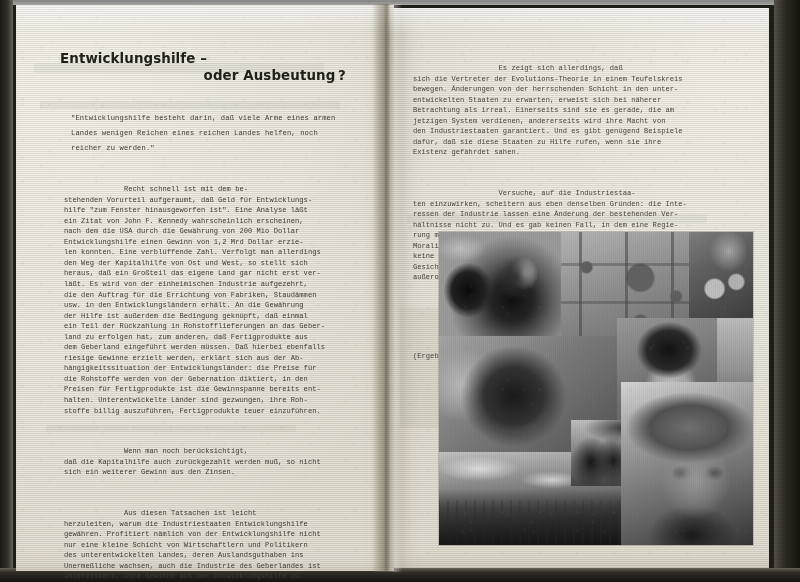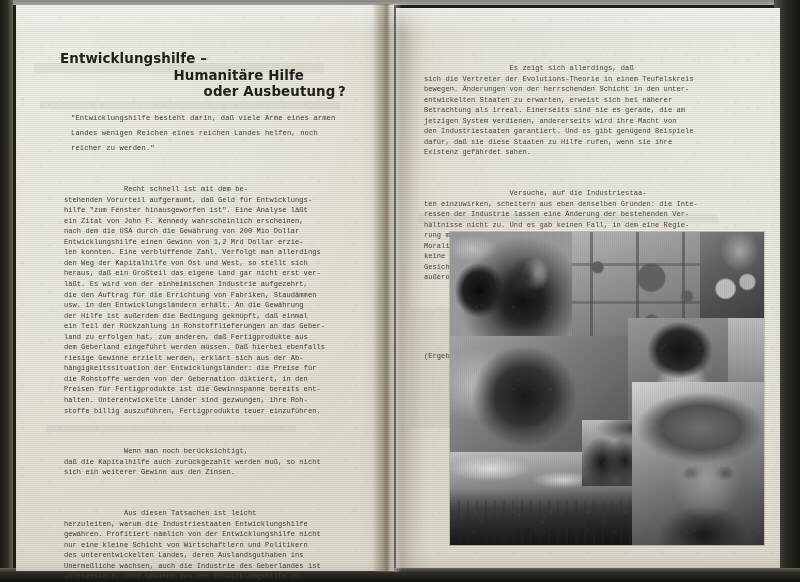--- a/index.html
+++ b/index.html
@@ -19,21 +19,21 @@
     background:linear-gradient(0deg,#14130f 0%,#33302a 70%,#6b675c 100%);}
   .edge-top{position:absolute;left:0;top:0;width:800px;height:5px;
     background:linear-gradient(180deg,#9a9a9c 0%,#c3c3c2 100%);opacity:.85;}
 
   
   .page{position:absolute;background:#eeebe1;}
   .page-left{left:4px;top:5px;width:378px;height:566px;
     background:
       radial-gradient(120% 90% at 10% 10%, #f3f1e8 0%, #ece9de 55%, #e3dfd2 100%);
     box-shadow:inset -14px 0 22px -8px rgba(120,112,92,.55);margin-left:12px;}
-  .page-right{left:396px;top:8px;width:384px;height:560px;
+  .page-right{left:385px;top:8px;width:384px;height:560px;
     background:
       radial-gradient(120% 90% at 90% 10%, #f2f0e7 0%, #ebe8dd 55%, #e2ded1 100%);
     box-shadow:inset 16px 0 26px -8px rgba(120,112,92,.6);}
   
   .page-left:after,.page-right:after{content:"";position:absolute;left:0;right:0;top:0;height:26px;
     background:linear-gradient(180deg,rgba(255,255,255,.75),rgba(255,255,255,0));pointer-events:none;}
 
   
   .gutter{position:absolute;left:372px;top:4px;width:30px;height:568px;
     background:linear-gradient(90deg,
@@ -115,21 +115,20 @@
   <div class="edge-bottom"></div>
 
   <div class="page page-left">
 
     <div class="bleed" style="left:18px;top:58px;width:290px;height:10px;"></div>
     <div class="bleed" style="left:24px;top:96px;width:300px;height:8px;"></div>
     <div class="bleed" style="left:30px;top:420px;width:250px;height:7px;"></div>
 
     <div class="headline">
       <span class="hl-1">Entwicklungshilfe –</span>
-      <span class="hl-2">Humanitäre Hilfe</span>
       <span class="hl-3">oder Ausbeutung ?</span>
     </div>
 
     <div class="quote">"Entwicklungshilfe besteht darin, daß viele Arme eines armen
 Landes wenigen Reichen eines reichen Landes helfen, noch
 reicher zu werden."</div>
 
     <div class="body-l">
       <p class="para">              Recht schnell ist mit dem be-
 stehenden Vorurteil aufgeraumt, daß Geld für Entwicklungs-

